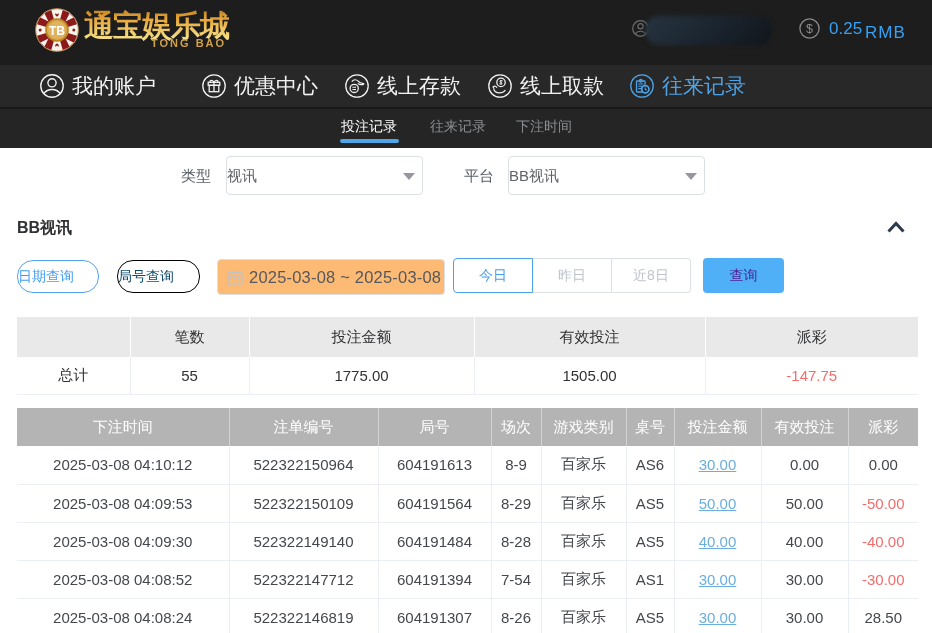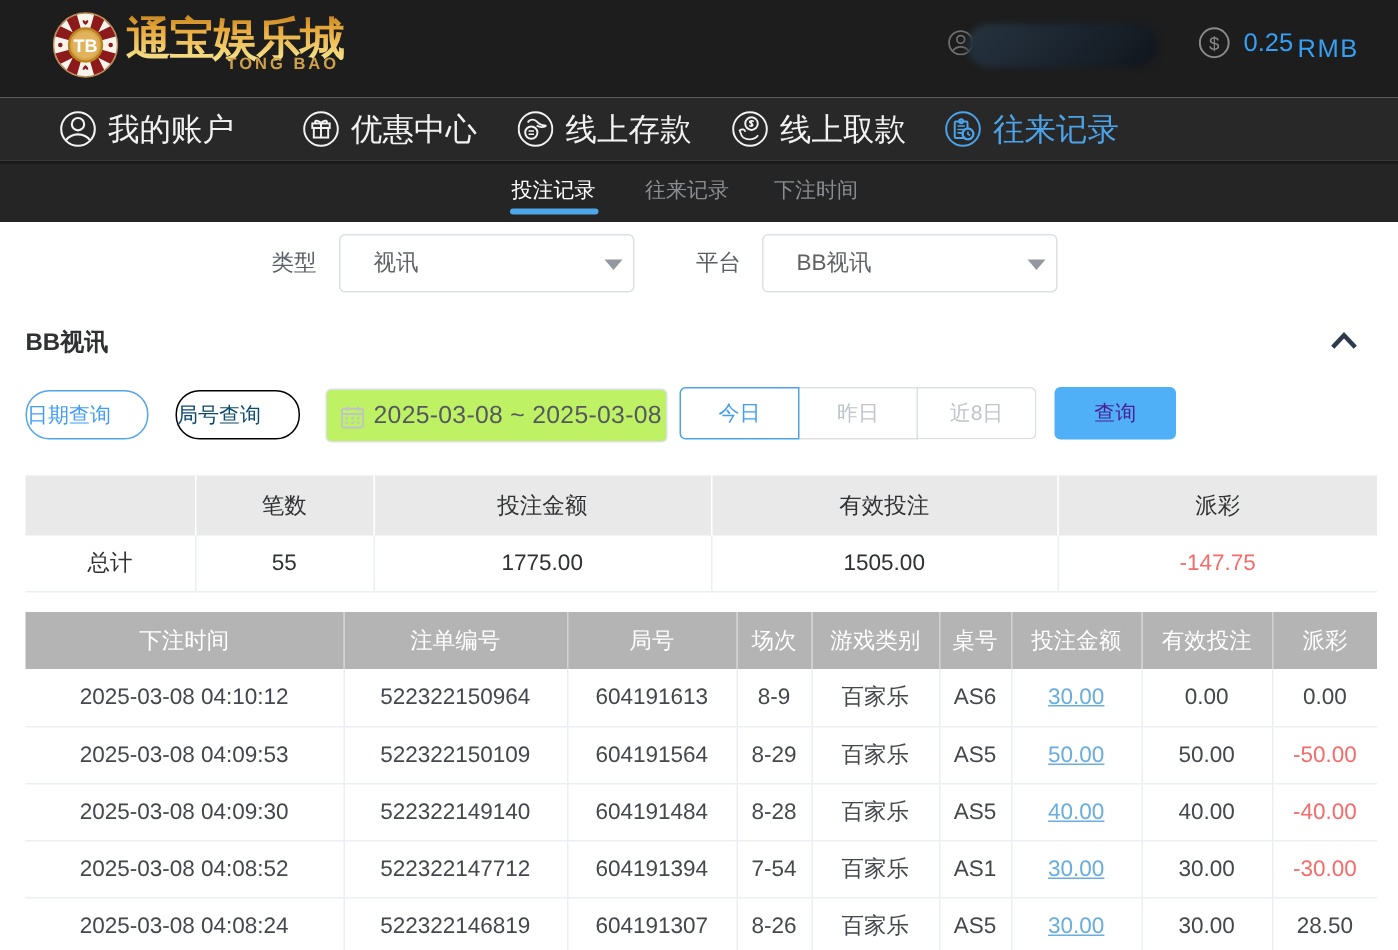--- a/index.html
+++ b/index.html
@@ -28,32 +28,32 @@
 .navitem.active { color:#4da3e8; }
 
 #subnav { position:absolute; left:0; top:107px; width:932px; height:41px; background:#252525; }
 #subnav::before { content:''; position:absolute; left:0; top:0; width:932px; height:2px; background:#191919; }
 .tab { position:absolute; top:0; height:41px; line-height:38px; font-size:14px; color:#8a8d91; }
 .tab.on { color:#fff; }
 #tabline { position:absolute; left:340px; top:32px; width:59px; height:4px; background:#4da6e8; border-radius:2px; }
 
 .flabel { position:absolute; font-size:15px; color:#5a5e66; line-height:39px; top:156px; height:39px; }
 .select { position:absolute; top:156px; height:39px; border:1px solid #dcdfe6; border-radius:4px;
-  background:#fff; font-size:15px; color:#606266; line-height:37px; padding-left:22px; width:197px; }
+  background:#fff; font-size:15px; color:#606266; line-height:37px; padding-left:0; width:197px; }
 .select .caret { position:absolute; right:7px; top:16px; width:0; height:0;
   border-left:6px solid transparent; border-right:6px solid transparent; border-top:7px solid #94989e; }
 
 #sectitle { position:absolute; left:17px; top:218px; font-size:16px; font-weight:bold; color:#303133; }
 #chev { position:absolute; left:886px; top:221px; }
 .btn { position:absolute; top:260px; height:33px; background:#fff; border-radius:16px;
   font-size:14px; text-align:left; line-height:31px; }
 #b1 { left:17px; width:82px; border:1px solid #53a4ee; color:#429ef5; }
 #b2 { left:117px; width:83px; border:1px solid #000000; color:#0c4a6e; }
 #datebox { position:absolute; left:217px; top:259px; width:228px; height:36px;
-  border:1px solid #dcdfe6; border-radius:4px; background:#bef264; }
+  border:1px solid #dcdfe6; border-radius:4px; background:#fdba74; }
 #datebox svg { position:absolute; left:9px; top:10px; }
 #datetext { position:absolute; left:31px; top:0; height:34px; line-height:34px;
   font-size:16.5px; color:#55585e; letter-spacing:0.2px; }
 .gbtn { position:absolute; top:258px; height:35px; background:#fff; font-size:14px;
   text-align:center; line-height:33px; border:1px solid #dcdfe6; }
 #g1 { left:453px; width:80px; border:1px solid #4da3e8; color:#419df0; border-radius:4px 0 0 4px; z-index:2; }
 #g2 { left:533px; width:79px; border-left:none; color:#bfc4cc; }
 #g3 { left:612px; width:79px; border-left:none; color:#bfc4cc; border-radius:0 4px 4px 0; }
 #query { position:absolute; left:703px; top:258px; width:81px; height:35px; background:#4fb0f7;
   border-radius:4px; color:#4c1d95; font-size:14px; text-align:center; line-height:35px; }

